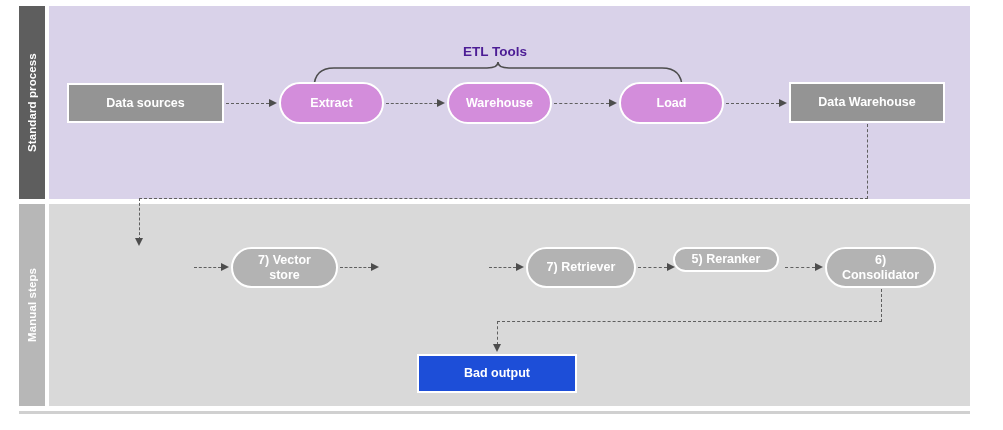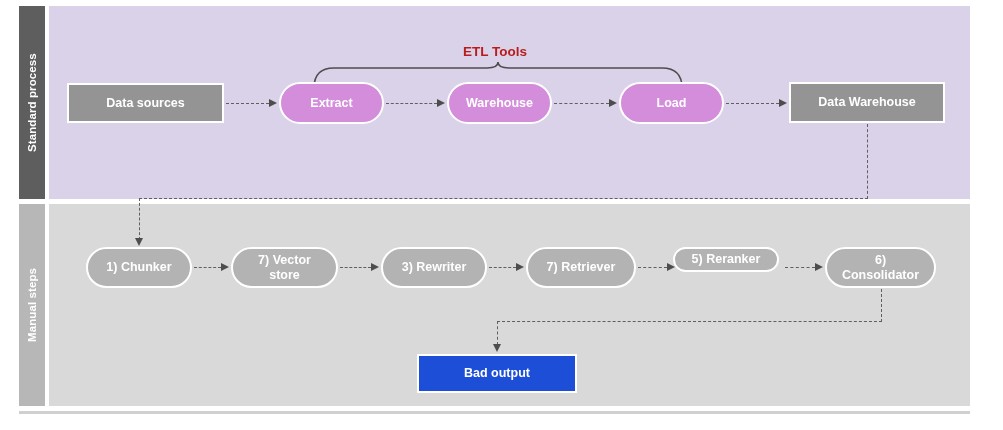--- a/index.html
+++ b/index.html
@@ -97,21 +97,21 @@
   }
 
   
   #brace { position: absolute; left: 312px; top: 62px; }
   #brace-caption {
     position: absolute;
     left: 420px;
     top: 44px;
     width: 150px;
     text-align: center;
-    color: #b91c1c;
+    color: #4c1d95;
     font-size: 13.5px;
     font-weight: bold;
   }
 </style>
 </head>
 <body>
 
 <div id="canvas">
 
   <div class="lane-band" id="lane-top-body"></div>
@@ -130,25 +130,23 @@
   <div class="node pill purple" style="left:279px; top:82px; width:105px; height:42px;">Extract</div>
 
   <div class="node rect gray" style="left:67px; top:83px; width:157px; height:40px;">Data sources</div>
 
   <div class="node pill purple" style="left:447px; top:82px; width:105px; height:42px;">Warehouse</div>
 
   <div class="node pill purple" style="left:619px; top:82px; width:105px; height:42px;">Load</div>
 
   <div class="node rect gray" style="left:789px; top:82px; width:156px; height:41px;">Data Warehouse</div>
 
-  <div class="node pill pillgray" style="left:86px; top:247px; width:106px; height:41px;">1) Chunker</div>
 
   <div class="node pill pillgray" style="left:231px; top:247px; width:107px; height:41px; padding:0 16px;">7) Vector store</div>
 
-  <div class="node pill pillgray" style="left:381px; top:247px; width:106px; height:41px;">3) Rewriter</div>
 
   <div class="node pill pillgray" style="left:526px; top:247px; width:110px; height:41px;">7) Retriever</div>
 
   <div class="node pill pillgray" style="left:673px; top:247px; width:106px; height:25px;">5) Reranker</div>
 
   <div class="node pill pillgray" style="left:825px; top:247px; width:111px; height:41px; padding:0 14px;">6) Consolidator</div>
 
   <div class="node rect yellow" style="left:417px; top:354px; width:160px; height:39px;">Bad output</div>
 
   <div class="seg h" style="left:226px; top:103px; width:43px;"></div>

